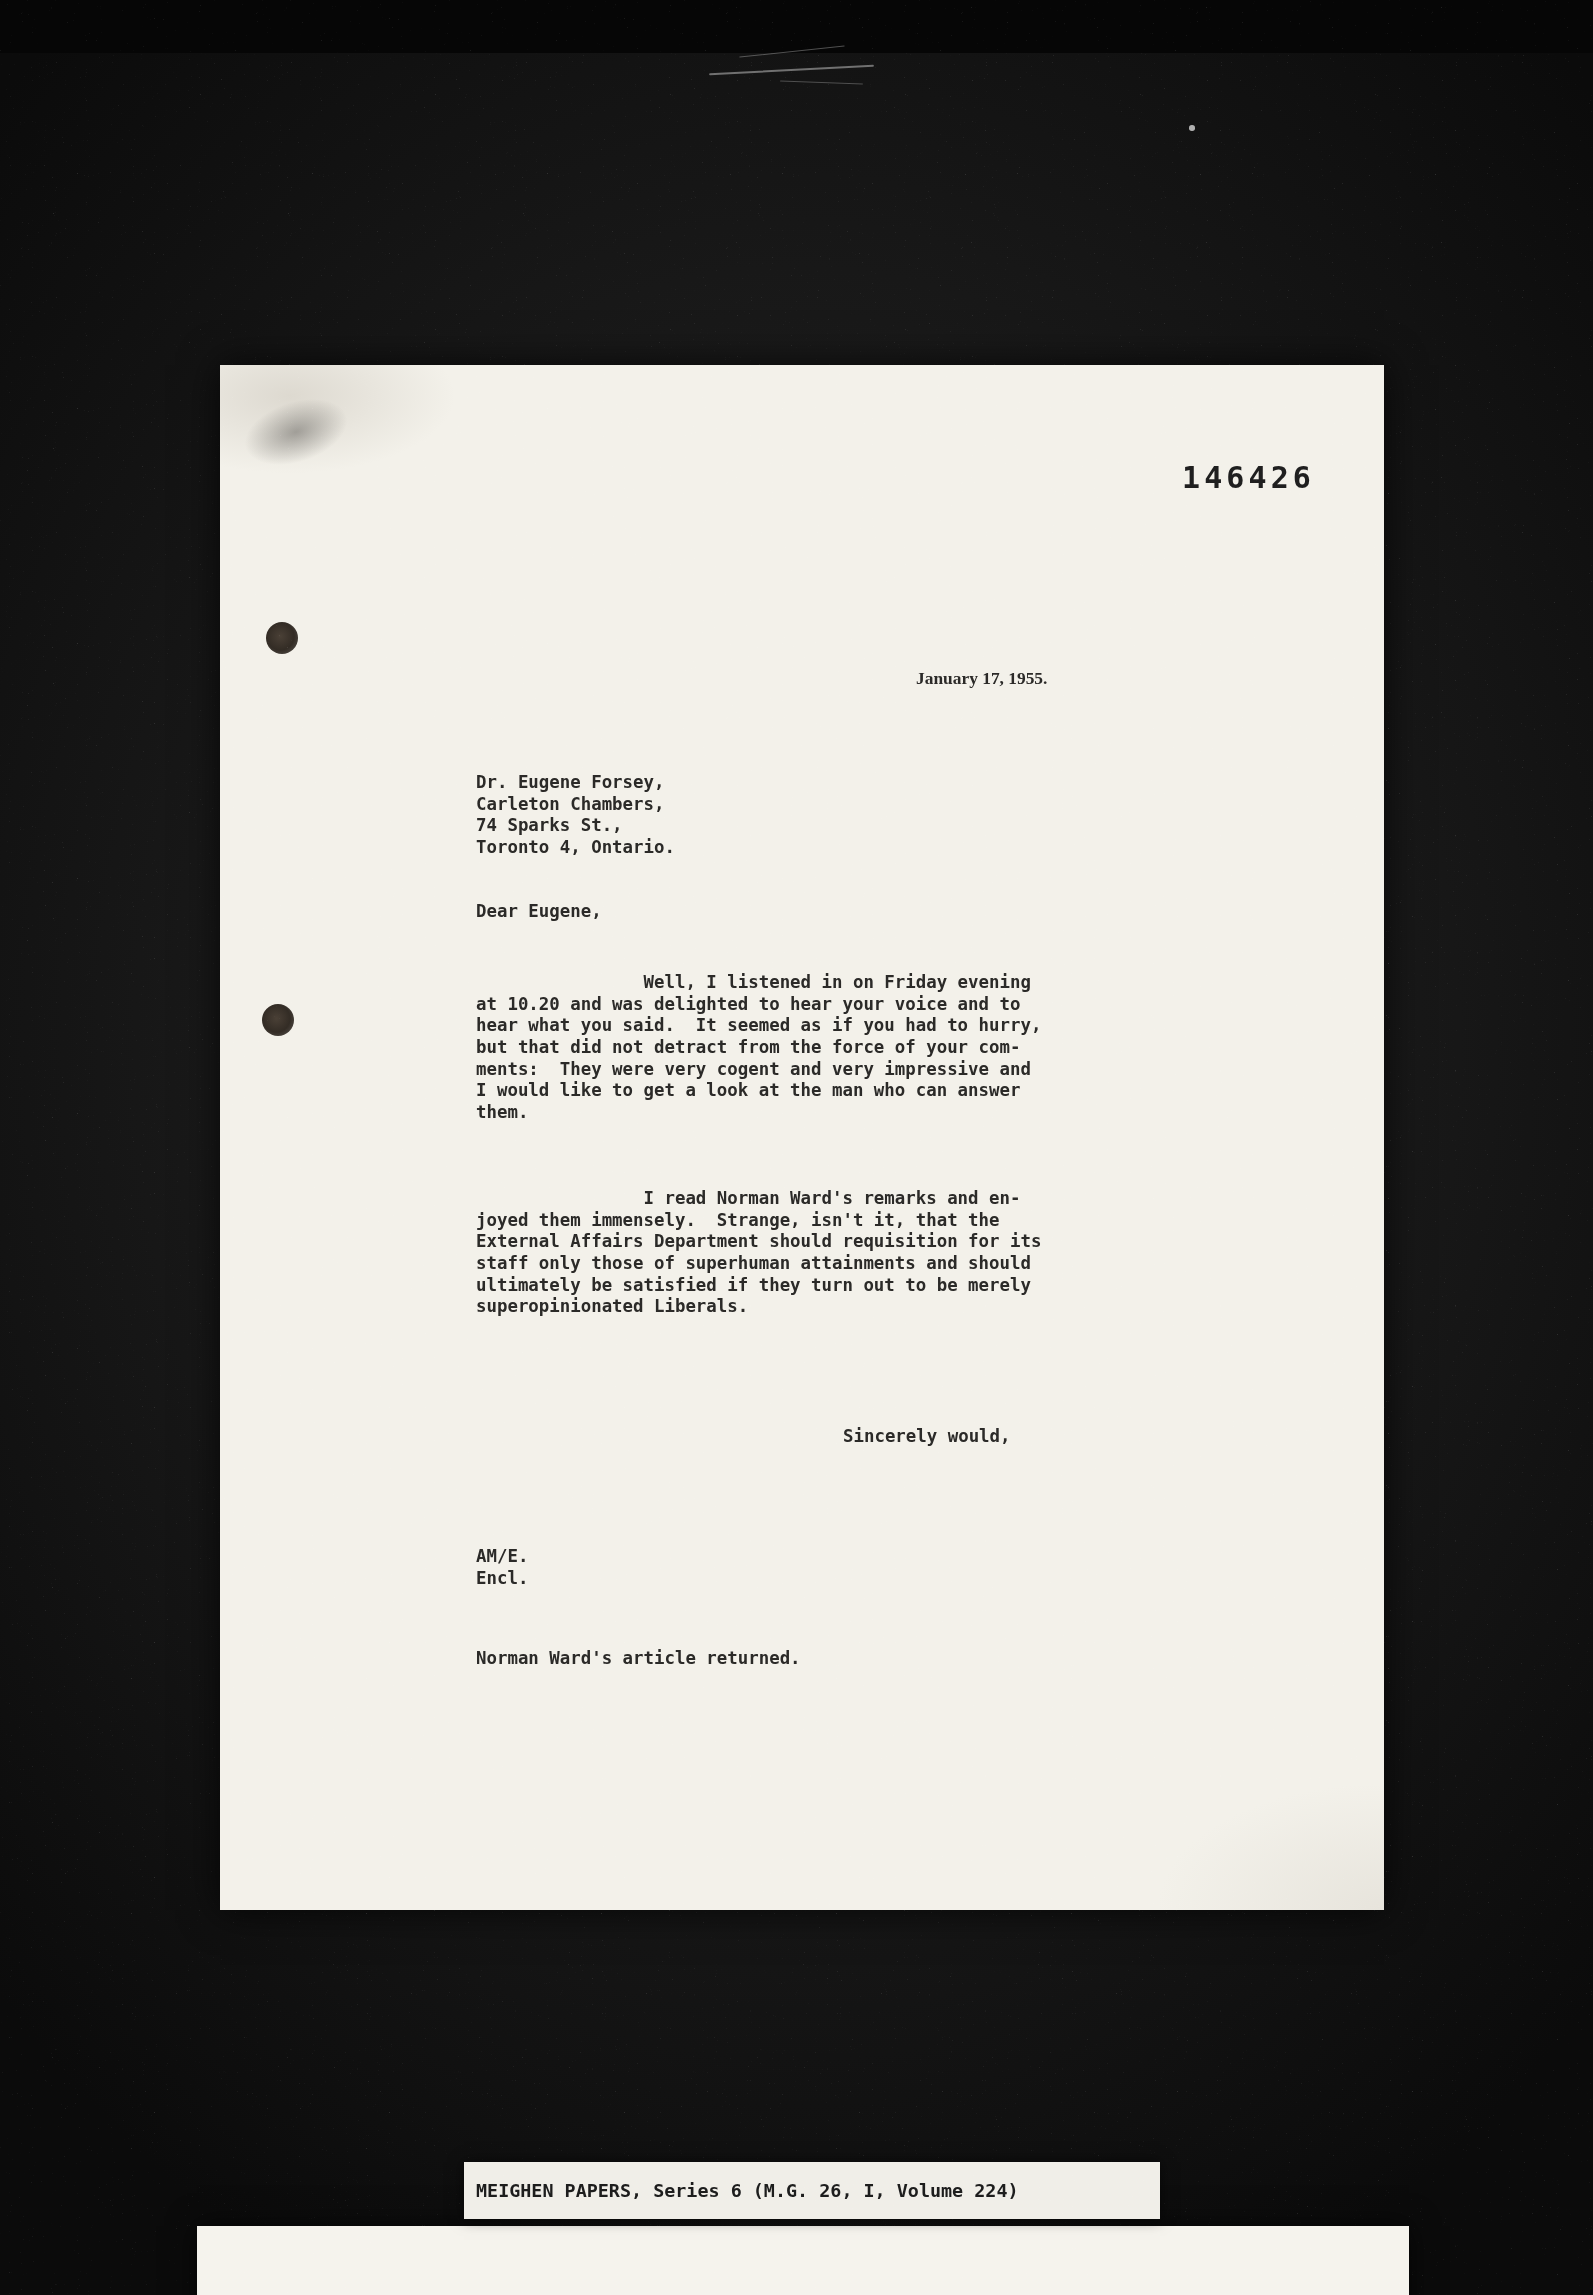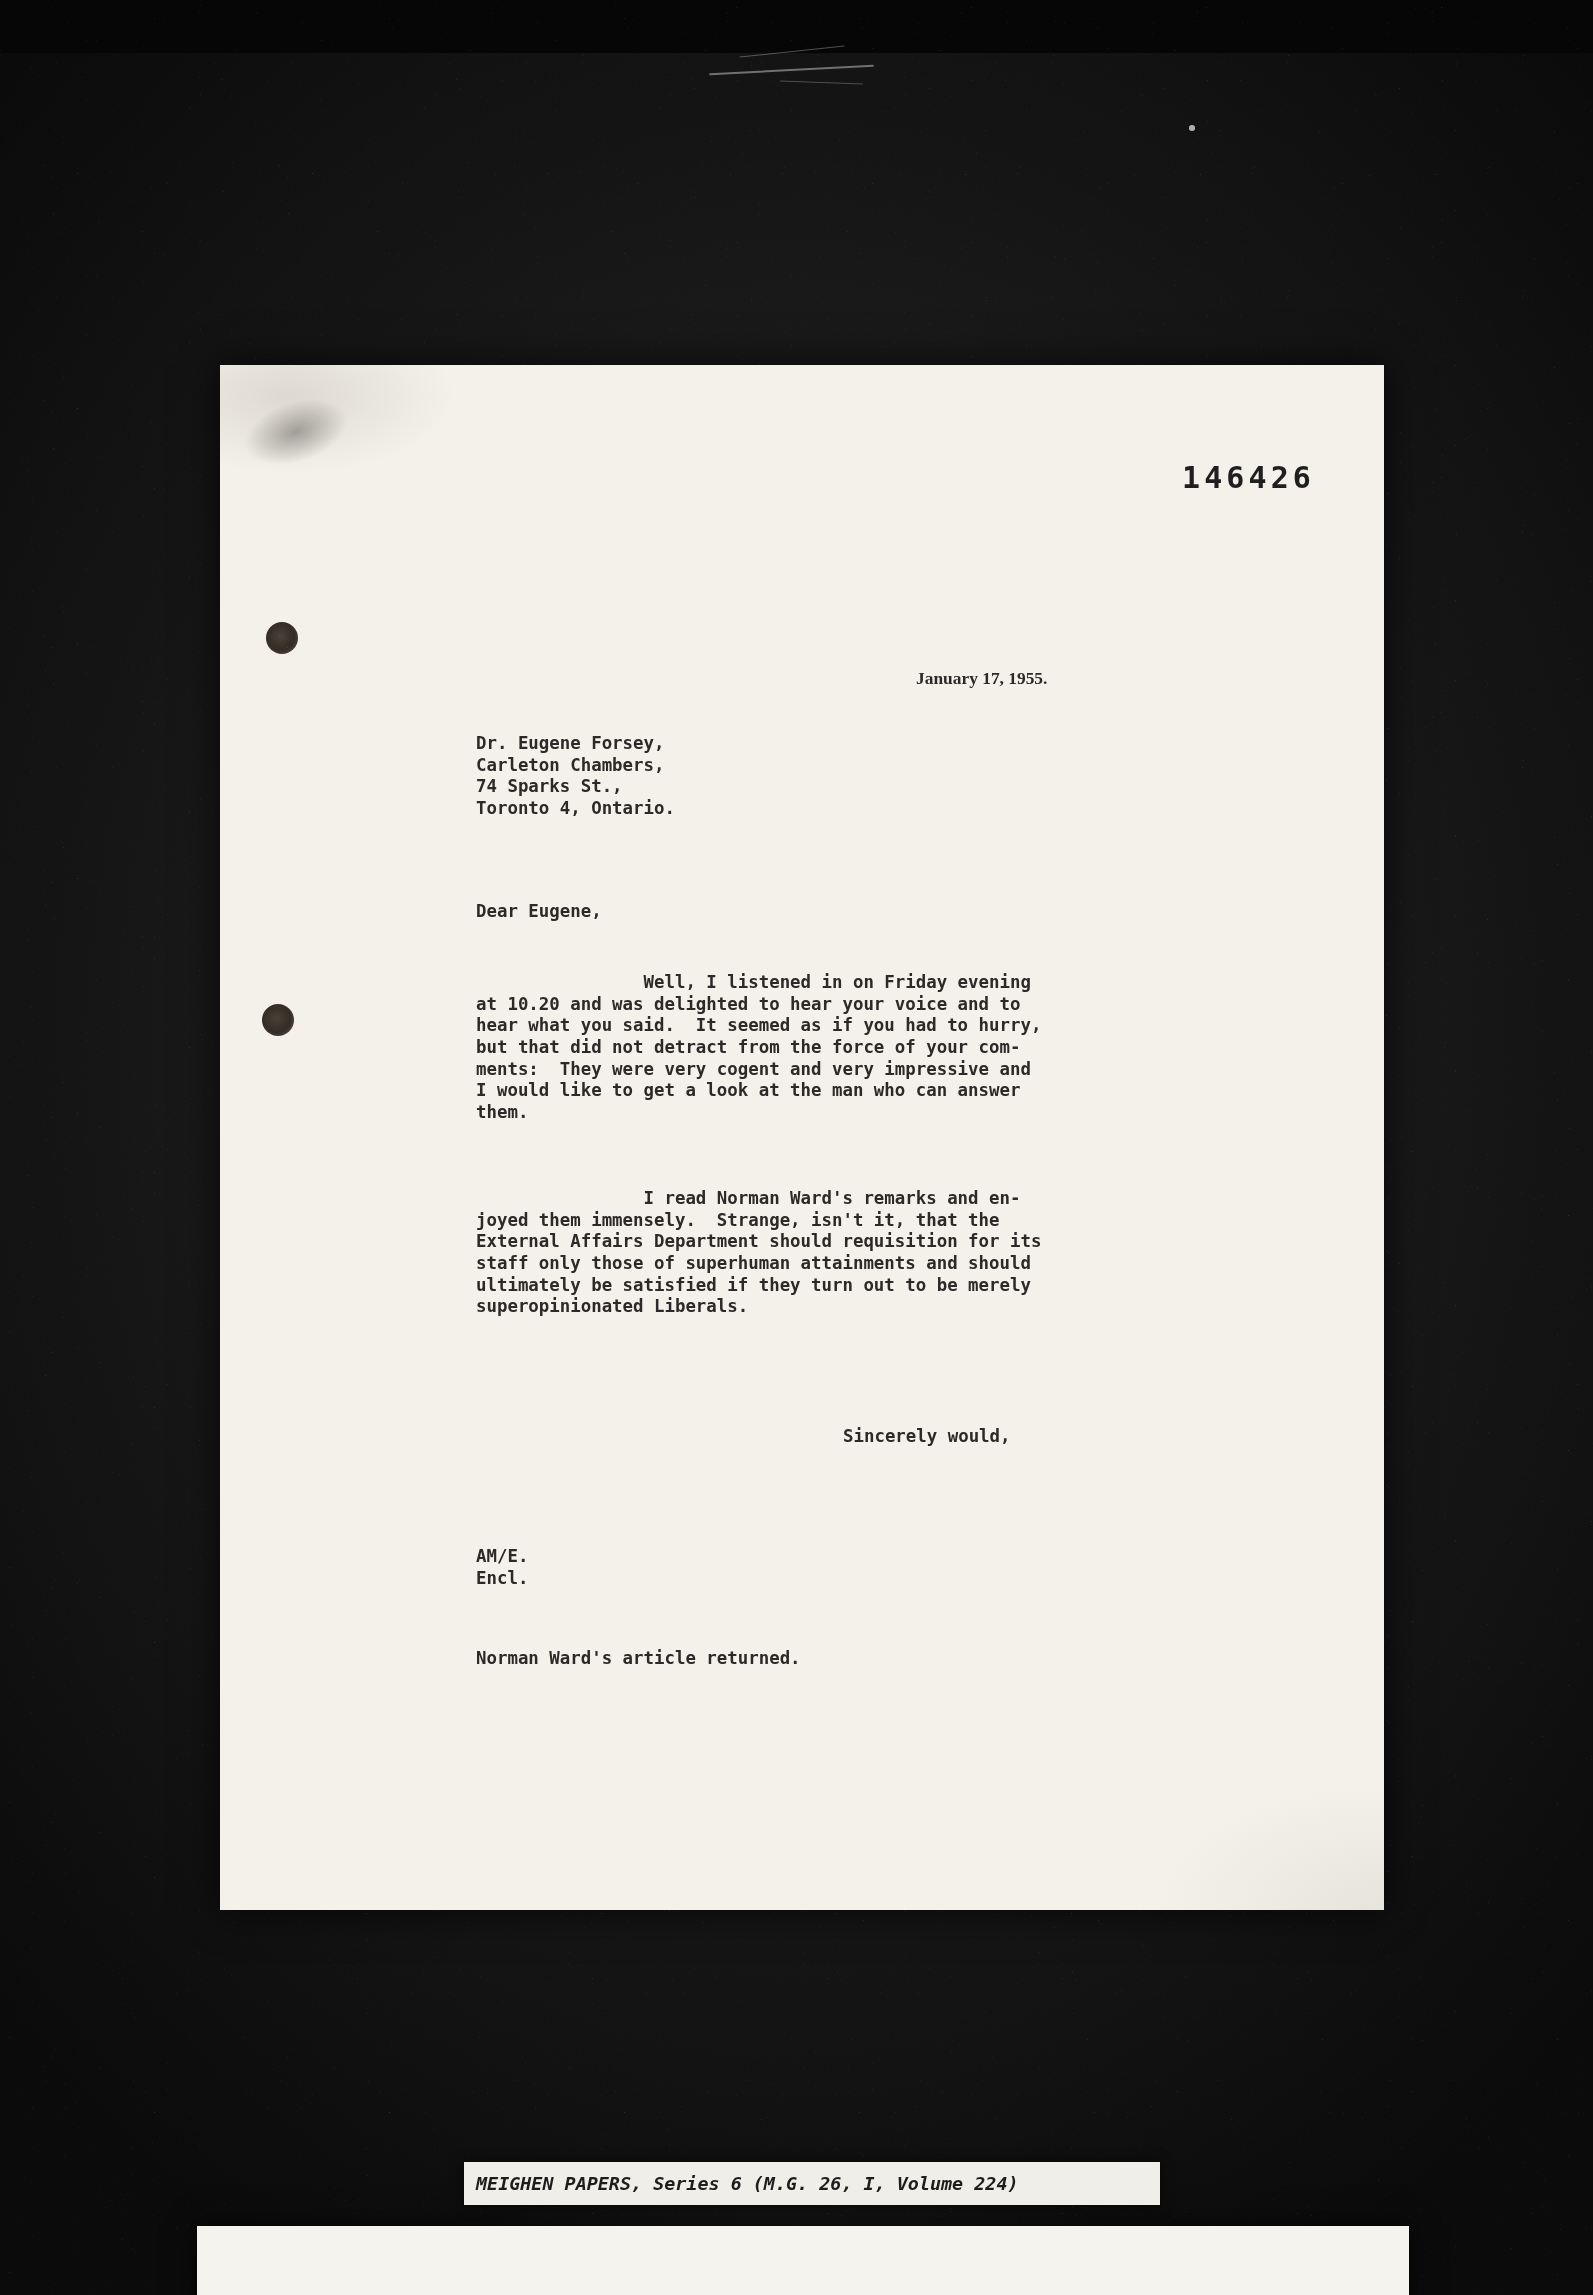--- a/index.html
+++ b/index.html
@@ -74,21 +74,21 @@
     position: absolute;
     left: 962px; top: 64px;
     font-family: "DejaVu Sans Mono", monospace;
     font-weight: 700;
     font-size: 30px;
     letter-spacing: 4.1px;
     color: #1f1f1f;
     margin-top: 31px;
   }
   .date-line     { left: 696px; top: 303px; font-family: Liberation Serif, serif; }
-  .address-block { left: 256px;  top: 368px; }
+  .address-block { left: 256px;  top: 407px; }
   .salutation    { left: 256px;  top: 536px; }
   .body-block    { left: 256px;  top: 564px; }
   .body-block .para { position: static; margin: 0 0 21.6px 0; }
   .closing       { left: 623px; top: 1061px; }
   .initials      { left: 256px;  top: 1181px; }
   .postscript    { left: 256px;  top: 1283px; }
 
   .hole {
     position: absolute;
     width: 32px; height: 32px;
@@ -103,29 +103,28 @@
     left: 23px; top: 37px;
     width: 106px; height: 60px;
     background: radial-gradient(closest-side, rgba(90,88,84,0.5), rgba(0,0,0,0));
     transform: rotate(-18deg);
   }
 
   
   .label-strip {
     position: absolute;
     left: 464px; top: 2162px;
-    width: 696px; height: 43px;
+    width: 696px; height: 57px;
     background: #f0eee8;
     display: flex;
     align-items: center;
     padding-left: 12px;
     box-sizing: border-box;
     z-index: 12;
     box-shadow: 0 0 13.8px rgba(0,0,0,0.6);
-    font-style: italic;
   }
   .label-strip span {
     font-family: "DejaVu Sans Mono", monospace;
     font-weight: 700;
     font-size: 18.4px;
     color: #1d1d1d;
     white-space: pre;
   }
 
   

